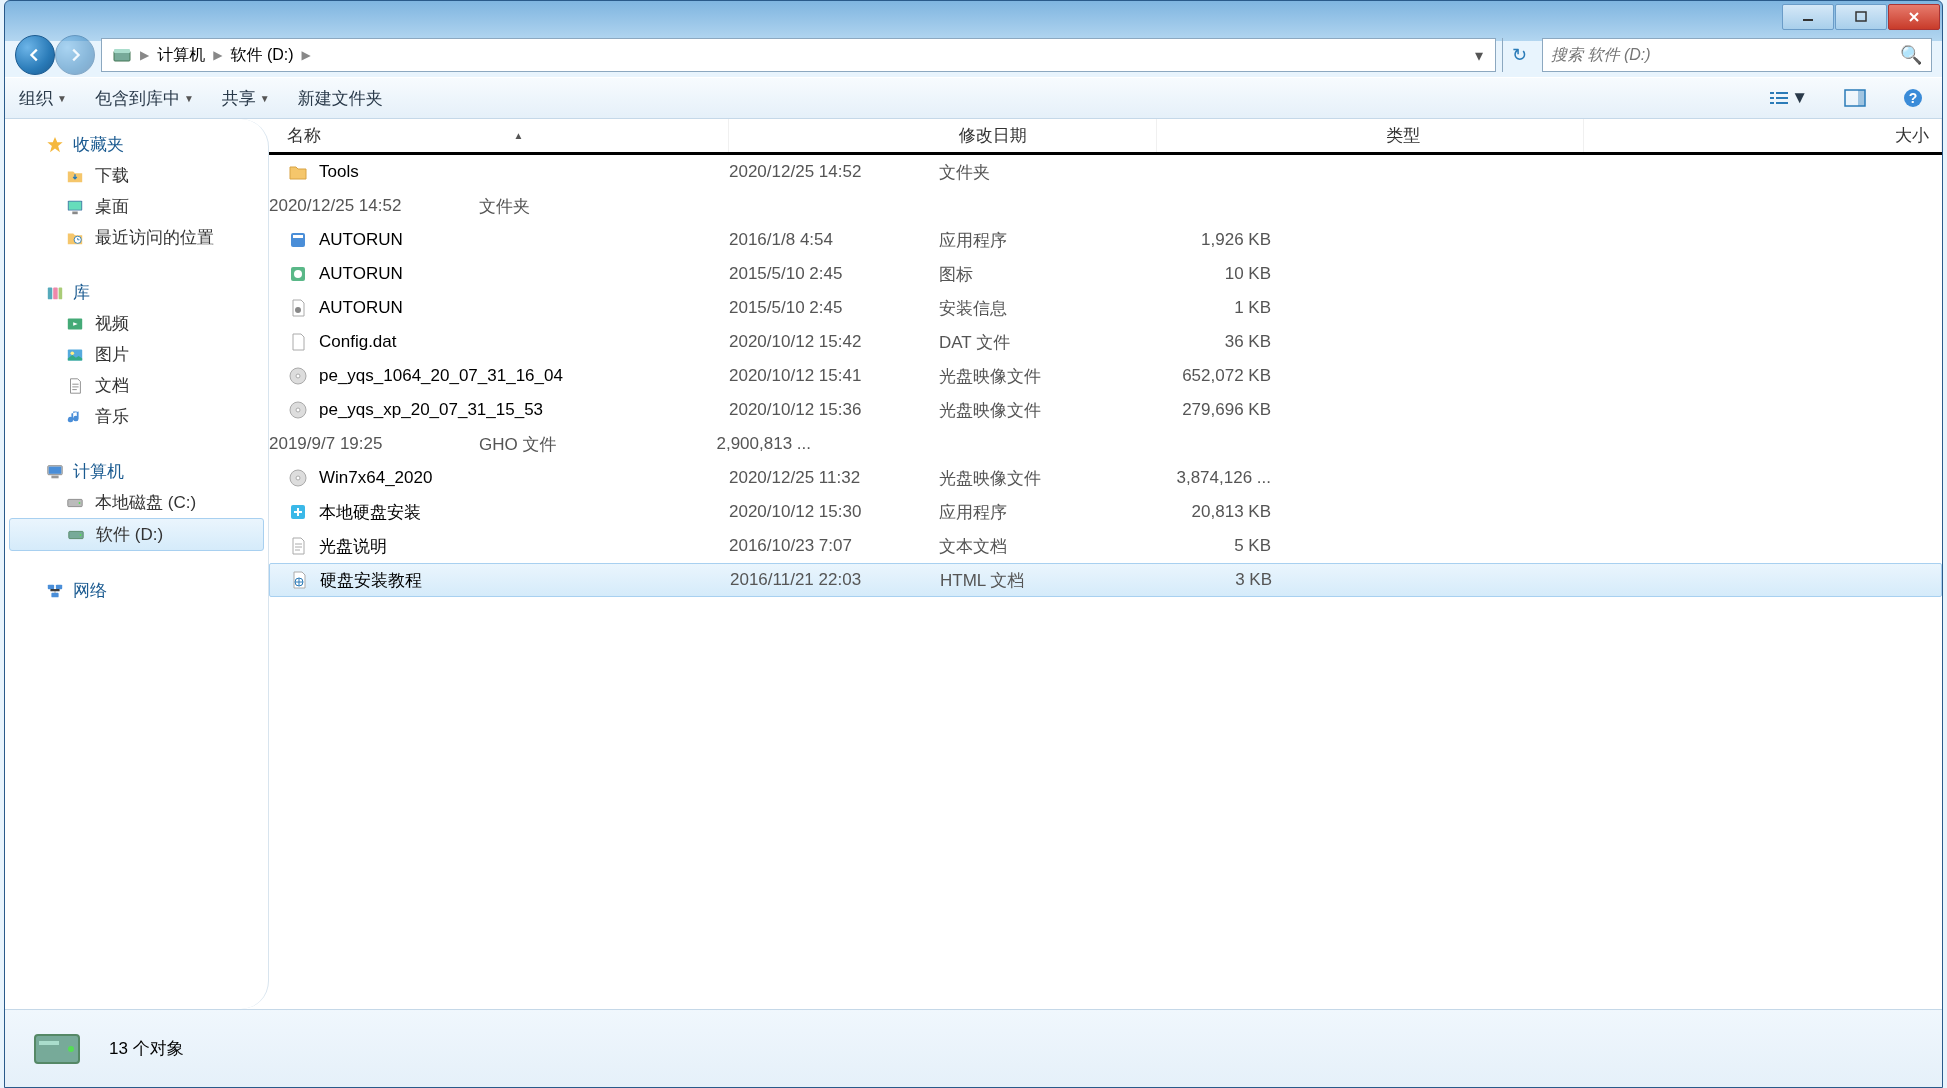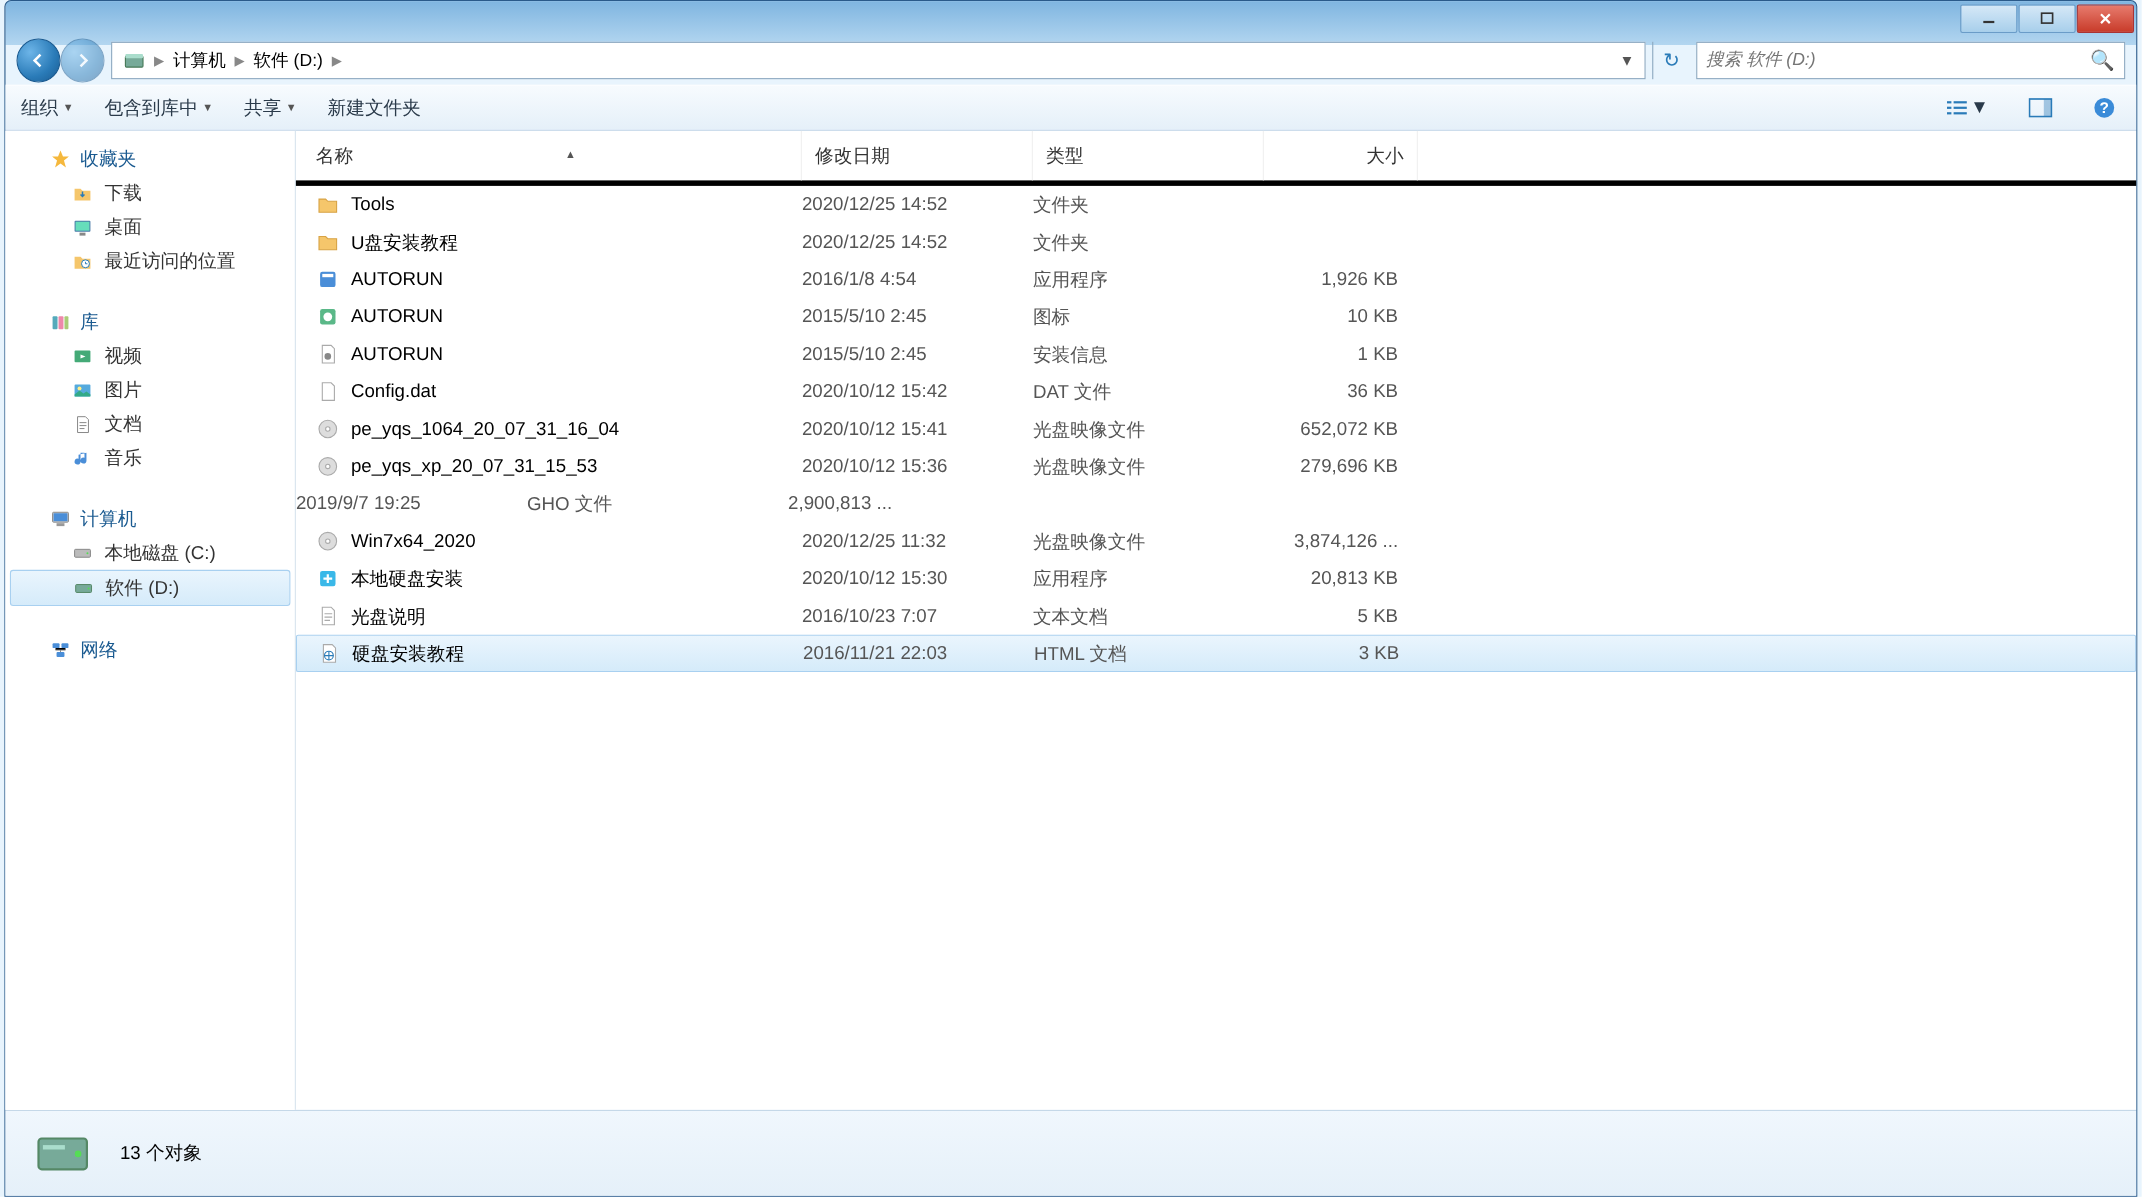--- a/index.html
+++ b/index.html
@@ -116,20 +116,21 @@
   background: #fff;
 }
 
 .sidebar {
   width: 264px;
   border-right: 1px solid #d8e4ee;
   background: #fff;
   padding: 10px 0;
   overflow-y: auto;
   font-size: 17px;
+  border-radius: 28px;
 }
 .side-group { margin-bottom: 24px; }
 .side-header {
   display: flex; align-items: center;
   padding: 4px 18px 4px 40px;
   color: #1a5a90;
   cursor: pointer;
   gap: 8px;
 }
 .side-item {
@@ -143,26 +144,27 @@
   background: linear-gradient(to bottom, #eaf5fd, #d5ebfa);
   border: 1px solid #a8d0f0;
   border-radius: 3px;
   margin: 0 4px;
   padding-left: 56px;
 }
 .side-icon { width: 20px; height: 20px; display: flex; align-items: center; justify-content: center; }
 
 .file-area { flex: 1; display: flex; flex-direction: column; }
 .column-headers {
-  height: 50px;
+  height: 36px;
   display: flex;
   align-items: center;
-  border-bottom: 5px solid #000000;
+  border-bottom: 3px solid #000000;
   font-size: 17px;
   color: #333;
+  justify-content: space-between;
 }
 .col-h {
   padding: 0 12px;
   border-right: 1px solid #f0f0f0;
   cursor: pointer;
   display: flex; align-items: center;
   height: 100%;
 }
 .col-name { width: 460px; padding-left: 18px; }
 .col-date { width: 210px; }
@@ -463,28 +465,20 @@
                   <path class="ico-folder" d="M2 5h6l2 2h8v10H2z" fill="#f5c66b" stroke="#d8a345"></path>
                 </svg>
               </span>
               <span>Tools</span>
             </div>
             <div class="f-date">2020/12/25 14:52</div>
             <div class="f-type">文件夹</div>
             <div class="f-size"></div>
           </div>
           <div class="file-row">
-            <div class="f-name">
-              <span class="f-icon">
-                <svg width="20" height="20" viewBox="0 0 20 20">
-                  <path class="ico-folder" d="M2 5h6l2 2h8v10H2z" fill="#f5c66b" stroke="#d8a345"></path>
-                </svg>
-              </span>
-              <span>U盘安装教程</span>
-            </div>
             <div class="f-date">2020/12/25 14:52</div>
             <div class="f-type">文件夹</div>
             <div class="f-size"></div>
           </div>
           <div class="file-row">
             <div class="f-name">
               <span class="f-icon">
                 <svg width="20" height="20" viewBox="0 0 20 20">
                   <rect x="3" y="3" width="14" height="14" rx="2" fill="#4a8ed8"></rect>
                   <rect x="5" y="5" width="10" height="3" fill="#fff"></rect>

